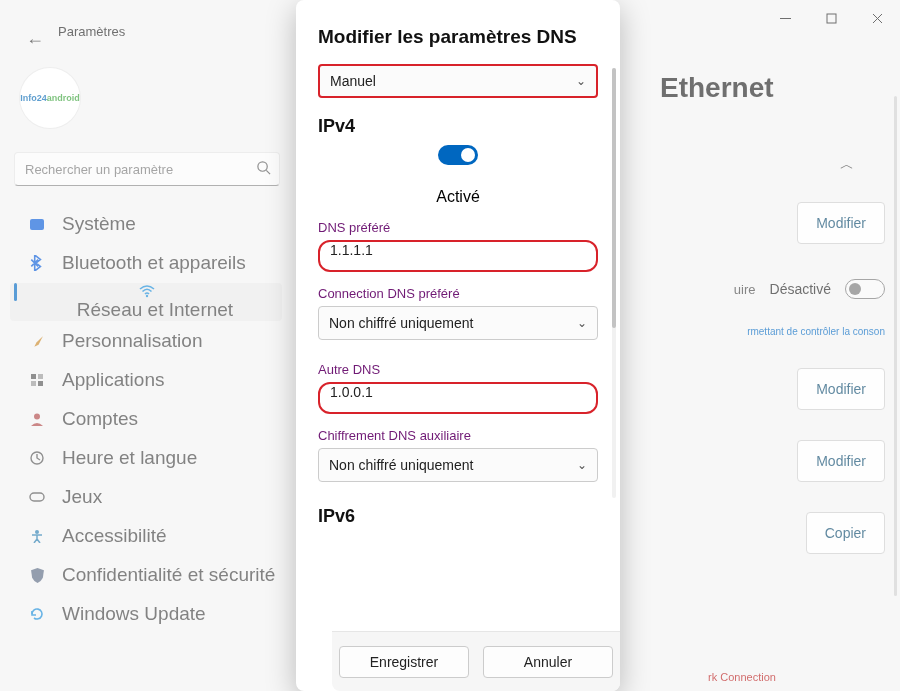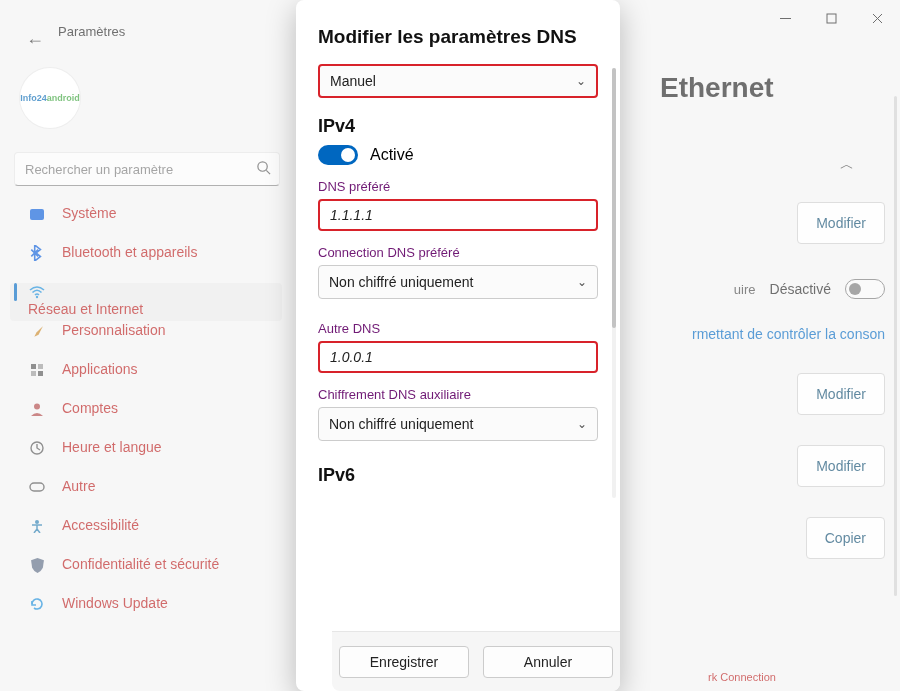--- a/index.html
+++ b/index.html
@@ -19,58 +19,58 @@
   .avatar { position:absolute; left:20px; top:68px; width:60px; height:60px; border-radius:50%; background:#fff; display:flex; align-items:center; justify-content:center; font-size:9px; color:#0a6bb5; font-weight:bold; box-shadow:0 0 0 1px #e5e5e5;}
   .avatar span.green{ color:#3da43d; }
 
   
   .searchwrap { position:absolute; left:14px; top:152px; width:266px; height:34px; background:#fbfbfb; border:1px solid #e3e3e3; border-bottom:1.5px solid #888; border-radius:4px; display:flex; align-items:center; padding:0 8px; }
   .searchwrap input { flex:1; border:none; outline:none; background:transparent; font-size:13px; color:#666; }
   .searchwrap .sicon { color:#555; }
 
   
   .nav { position:absolute; left:8px; top:204px; width:280px; }
-  .navitem { display:flex; align-items:flex-start; height:38px; padding-left:18px; font-size:14px; color:#b91c1c; border-radius:4px; margin:1px 6px 1px 2px; cursor:default;}
+  .navitem { display:flex; align-items:center; height:38px; padding-left:18px; font-size:19px; color:#404040; border-radius:4px; margin:1px 6px 1px 2px; cursor:default;}
   .navitem.active { background:#eaeaea; }
   .navitem.active::before { content:""; position:absolute; left:4px; width:3px; height:18px; background:#0067c0; border-radius:2px; }
   .navicon { width:18px; height:18px; margin-right:16px; display:flex; align-items:center; justify-content:center; }
   .navicon .sq { width:14px; height:11px; border-radius:2px; }
 
   
   .pagehead { position:absolute; left:660px; top:72px; font-size:28px; color:#222; font-weight:600;}
   .rightcol { position:absolute; left:605px; top:130px; width:280px; }
   .btn-outline { display:inline-block; padding:12px 18px; border:1px solid #ccc; border-radius:4px; background:#fdfdfd; font-size:14px; color:#0c4a6e; }
   .chev-up { position:absolute; right:46px; top:156px; color:#444; font-size:14px;}
   .rightrow { display:flex; align-items:center; justify-content:flex-end; gap:14px; height:66px; }
   .rightrow .lab { font-size:14px; color:#222; }
   .toggle-off { width:40px; height:20px; border:1.5px solid #777; border-radius:10px; position:relative; background:#f7f7f7;}
   .toggle-off::after{ content:""; position:absolute; left:3px; top:3px; width:12px; height:12px; border-radius:50%; background:#777;}
-  .bluelink { color:#0067c0; font-size:14px; text-align:right; padding:4px 0 16px 0;}
+  .bluelink { color:#0067c0; font-size:10px; text-align:right; padding:4px 0 16px 0;}
   .footnote { position:absolute; left:708px; bottom:8px; font-size:11px; color:#b91c1c;}
 
   
   .vscroll { position:absolute; right:3px; top:96px; width:3px; height:500px; background:#d0d0d0; border-radius:2px;}
 
   
   .dim { position:absolute; inset:0; background:rgba(255,255,255,0.35); pointer-events:none;}
 
   
   .modal { position:absolute; left:296px; top:0; width:324px; height:691px; background:#fff; border-radius:8px; box-shadow:0 8px 30px rgba(0,0,0,0.25); display:flex; flex-direction:column; }
   .modal-body { flex:1; overflow:hidden; padding:26px 22px 0 22px; position:relative;}
   .modal-scroll { position:absolute; right:4px; top:68px; width:4px; height:430px; background:#f1f1f1; border-radius:2px;}
   .modal-scroll::before{content:""; position:absolute; top:0; width:4px; height:260px; background:#c3c3c3; border-radius:2px;}
   .modal h2 { font-size:19px; font-weight:600; margin:0 0 16px 0; color:#111;}
   .modal h3 { font-size:18px; font-weight:600; margin:18px 0 8px 0; color:#111;}
   .hlred { border:2px solid #d8222a; border-radius:3px; }
   .select { height:34px; border:1px solid #ccc; border-radius:4px; background:#fbfbfb; display:flex; align-items:center; justify-content:space-between; padding:0 10px; font-size:14px; color:#222;}
   .select.hlred { border:2px solid #d8222a; }
-  .field { height:32px; border:1px solid #ccc; border-radius:4px; background:#fff; display:flex; align-items:center; padding:0 10px; font-size:14px; color:#222;font-style:italic;}
+  .field { height:32px; border:1px solid #ccc; border-radius:12px; background:#fff; display:flex; align-items:flex-start; padding:0 10px; font-size:14px; color:#222;}
   .field.hlred { border:2px solid #d8222a; }
   .lbl { font-size:13px; color:#701a75; margin:14px 0 5px 0;}
-  .togglerow { display:flex; align-items:center; gap:12px; margin-top:6px;}
+  .togglerow { display:flex; align-items:center; gap:23px; margin-top:6px;flex-direction:column;}
   .toggle-on { width:40px; height:20px; background:#0067c0; border-radius:10px; position:relative;}
   .toggle-on::after{ content:""; position:absolute; right:3px; top:3px; width:14px; height:14px; border-radius:50%; background:#fff;}
   .modal-footer { height:60px; border-top:1px solid #e6e6e6; background:#f6f6f6; display:flex; align-items:center; justify-content:center; gap:14px; border-radius:0 0 8px 8px;margin-left:36px;}
   .mbtn { width:130px; height:32px; border:1px solid #ccc; border-radius:4px; background:#fdfdfd; font-size:14px; color:#222; display:flex; align-items:center; justify-content:center;}
 
   .chev { font-size:12px; color:#555;}
   .uiretxt { font-size:13px; color:#444; }
 </style>
 </head>
 <body>
@@ -173,21 +173,21 @@
           </svg>
         </span>
         <span>Heure et langue</span>
       </div>
       <div class="navitem" style="position: relative;">
         <span class="navicon">
           <svg width="16" height="12" viewBox="0 0 16 10">
             <rect x="1" y="1" width="14" height="8" rx="4" fill="none" stroke="#555" stroke-width="1.4"></rect>
           </svg>
         </span>
-        <span>Autre</span>
+        <span>Jeux</span>
       </div>
       <div class="navitem" style="position: relative;">
         <span class="navicon">
           <svg width="14" height="14" viewBox="0 0 14 14">
             <circle cx="7" cy="3" r="2" fill="#2a7db0"></circle>
             <path d="M2 6 L12 6 M7 6 L7 10 M7 10 L4 14 M7 10 L10 14" stroke="#2a7db0" stroke-width="1.5" fill="none"></path>
           </svg>
         </span>
         <span>Accessibilité</span>
       </div>

